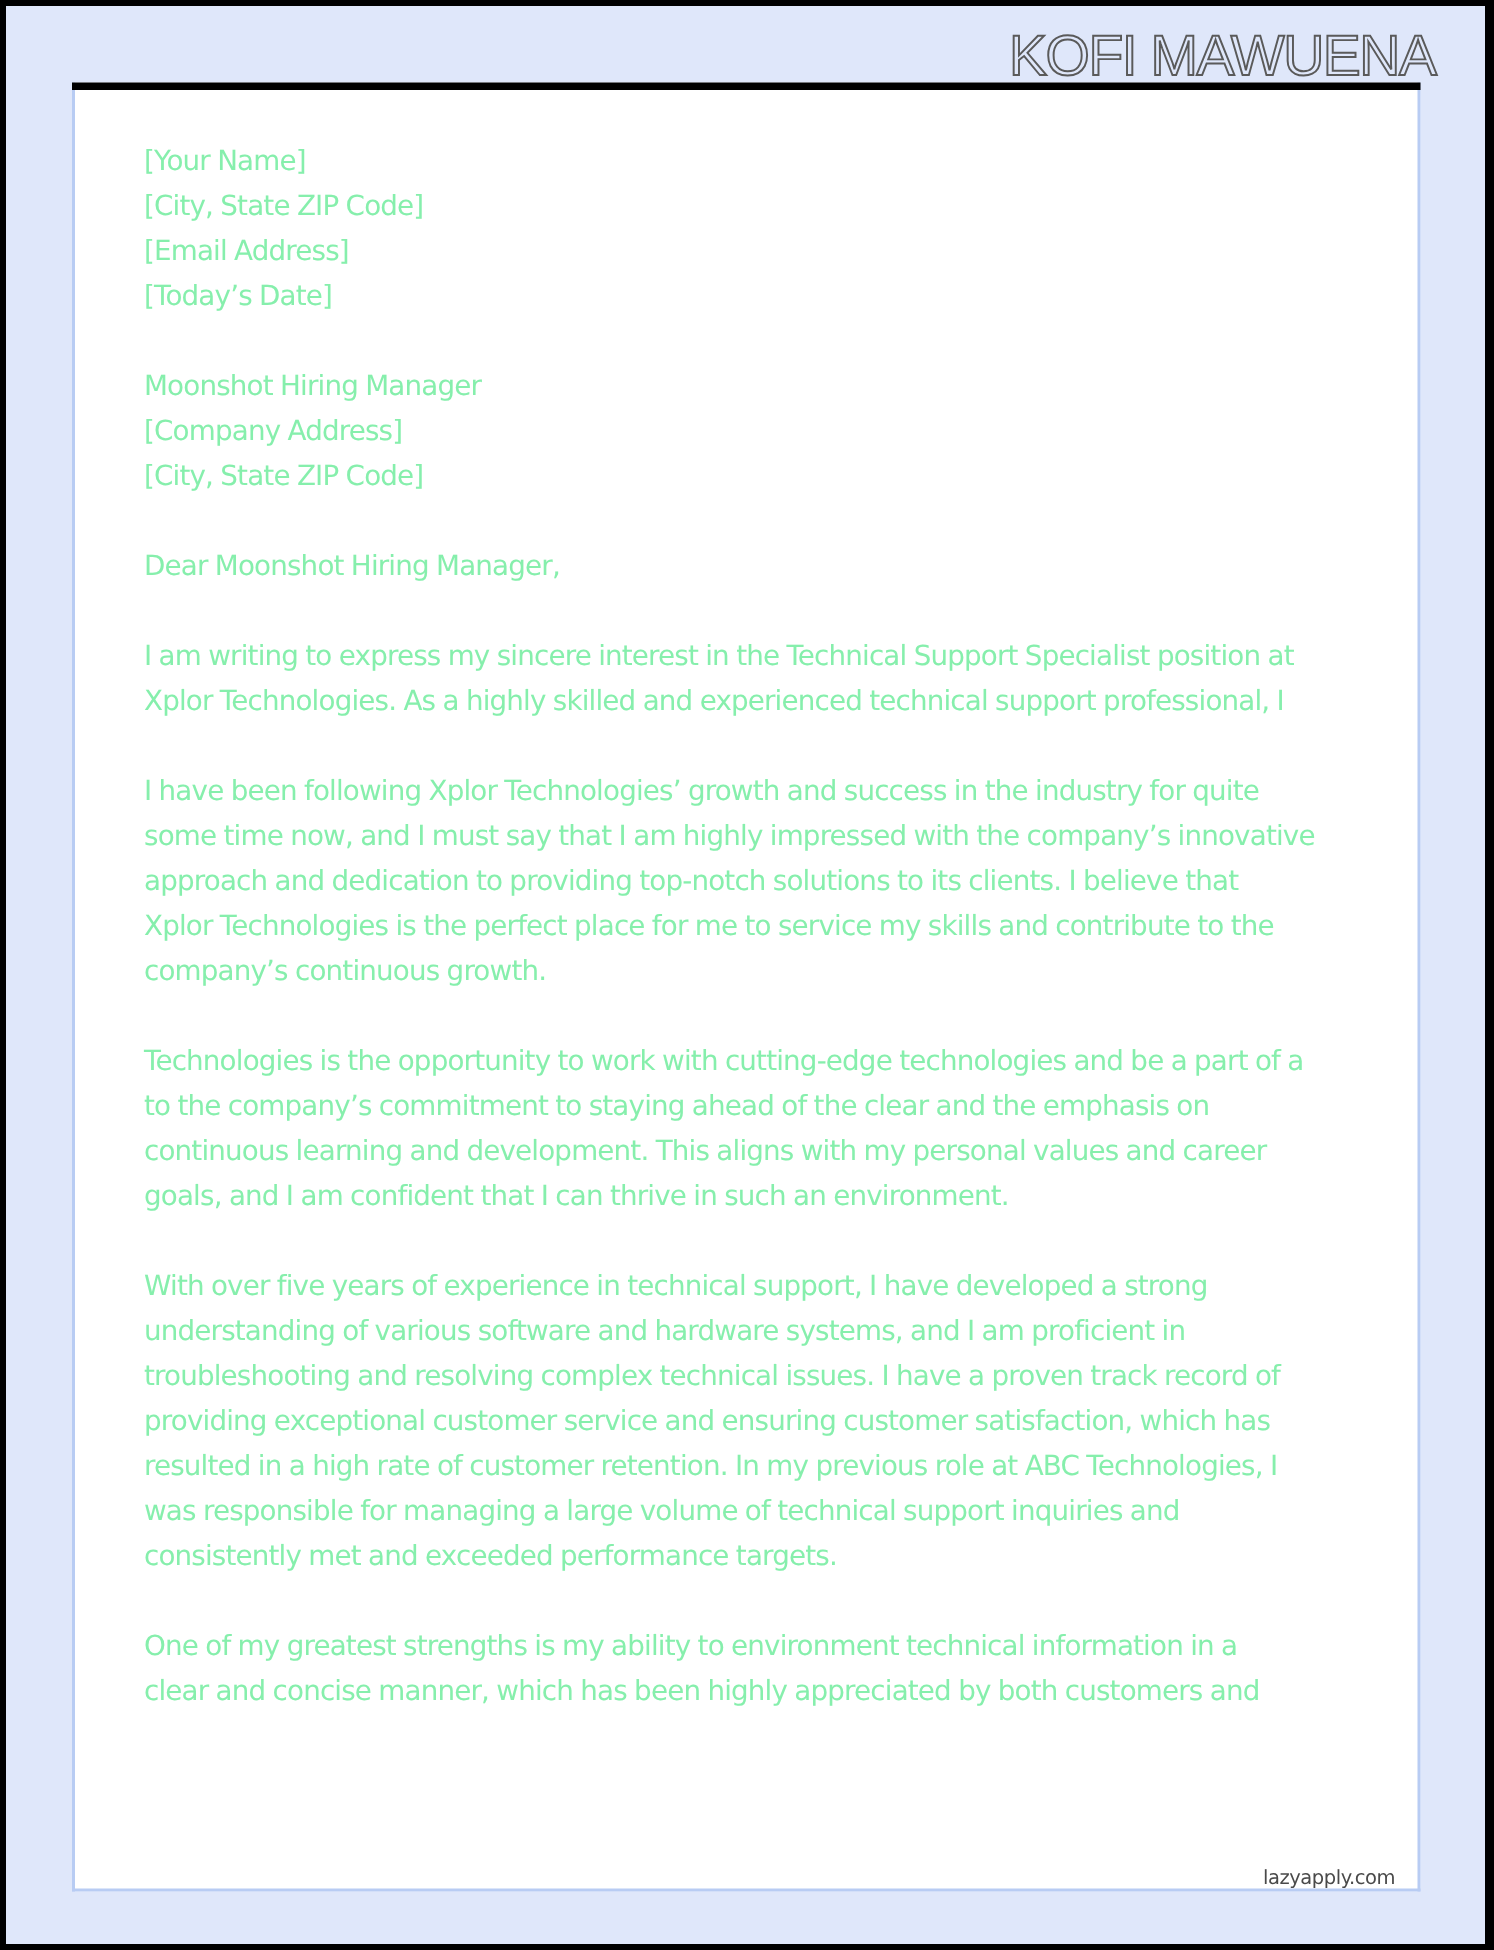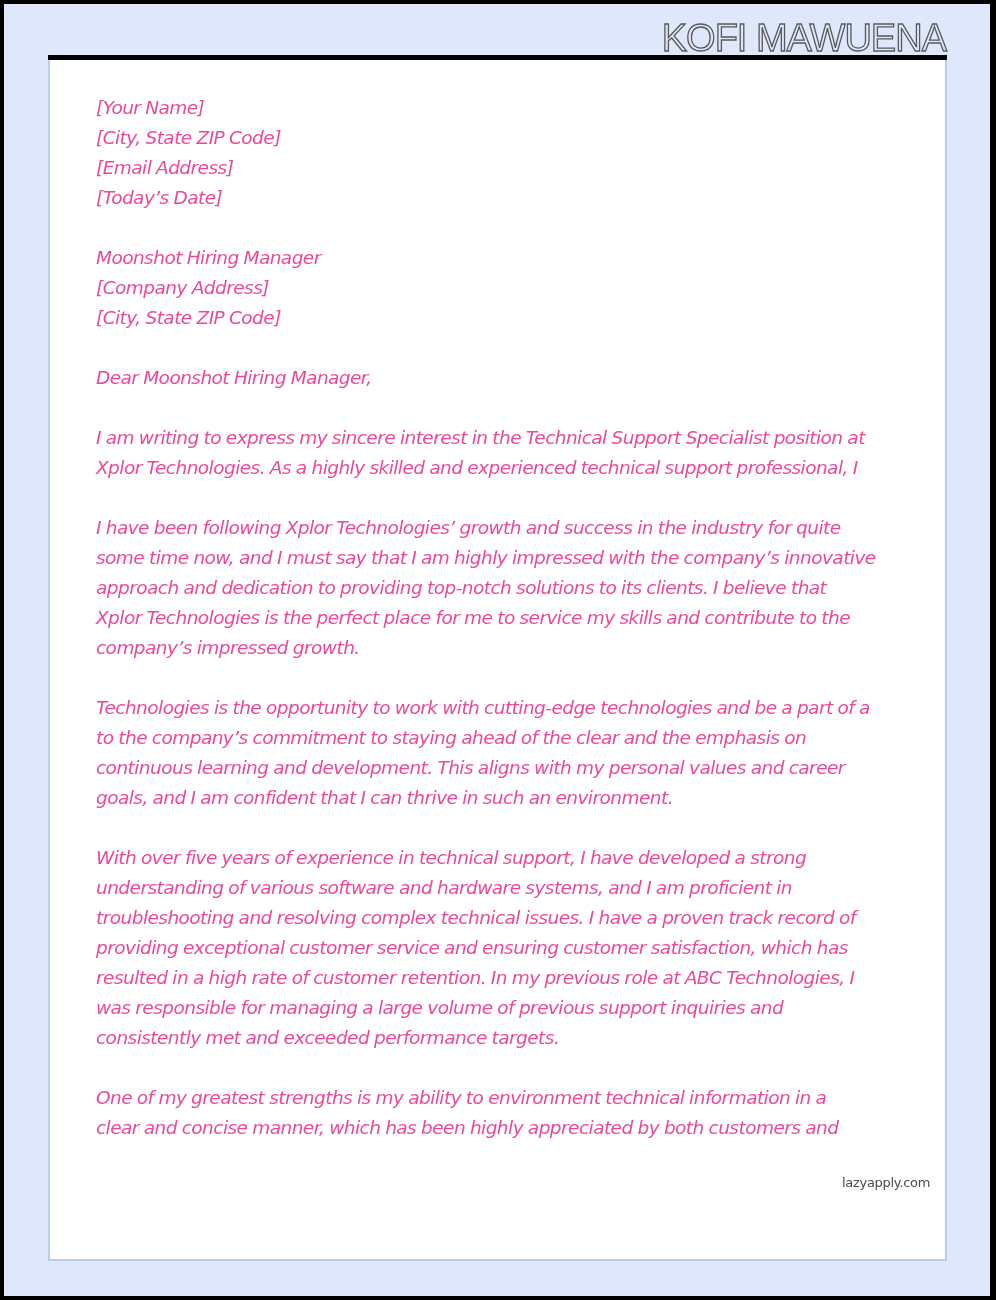--- a/index.html
+++ b/index.html
@@ -7,48 +7,48 @@
       width: 996px; height: 1300px; overflow: hidden;
       background: #000;
       position: relative;
       font-family: "DejaVu Sans", sans-serif;
     }
     .frame {
       position: absolute; left: 4px; top: 4px; width: 986px; height: 1292px;
       background: #dfe7fa; overflow: hidden;
     }
     .name {
-      position: absolute; right: 44px; top: 12px;
+      position: absolute; right: 33px; top: 12px;
       font-family: "Liberation Sans", sans-serif;
       font-size: 38px; letter-spacing: -1px; line-height: 44px;
       color: #dfe7fa;
       -webkit-text-stroke: 1.3px #5a5a5a;
       white-space: nowrap;
     }
     .page {
       position: absolute; left: 44px; top: 51px; width: 895px; height: 1204px;
       background: #ffffff;
       border-left: 2px solid #b8ccf3;
       border-right: 2px solid #b8ccf3;
       border-bottom: 2px solid #b8ccf3;
     }
     .page-topline {
       position: absolute; left: 44px; top: 51px; width: 899px; height: 5px;
       background: #000;
     }
     .content {
       position: absolute; left: 96px; top: 93px; width: 800px;
-      color: #ec4899; font-size: 18.5px; line-height: 30px;
+      color: #86efac; font-size: 18.5px; line-height: 30px;
       font-family: "DejaVu Sans", sans-serif;
-      letter-spacing: -0.55px; word-spacing: -0.5px; font-style: italic;
+      letter-spacing: -0.55px; word-spacing: -0.5px;
     }
     .content .line { display: block; white-space: nowrap; height: 30px; }
     .content .gap { height: 30px; }
     .watermark {
-      position: absolute; left: 842px; top: 1175px;
+      position: absolute; left: 842px; top: 1245px;
       font-size: 13px; color: #4a4a4a;
       background: transparent; letter-spacing: -0.3px; text-align: center;
     }
   </style>
 </head>
 <body>
 
 <div class="frame">
   <div class="name">KOFI MAWUENA</div>
   <div class="page"></div>
@@ -76,39 +76,39 @@
     <span class="line">I am writing to express my sincere interest in the Technical Support Specialist position at</span>
     <span class="line">Xplor Technologies. As a highly skilled and experienced technical support professional, I</span>
   </div>
   <div class="gap"></div>
 
   <div>
     <span class="line">I have been following Xplor Technologies’ growth and success in the industry for quite</span>
     <span class="line">some time now, and I must say that I am highly impressed with the company’s innovative</span>
     <span class="line">approach and dedication to providing top-notch solutions to its clients. I believe that</span>
     <span class="line">Xplor Technologies is the perfect place for me to service my skills and contribute to the</span>
-    <span class="line">company’s impressed growth.</span>
+    <span class="line">company’s continuous growth.</span>
   </div>
   <div class="gap"></div>
 
   <div>
     <span class="line">Technologies is the opportunity to work with cutting-edge technologies and be a part of a</span>
     <span class="line">to the company’s commitment to staying ahead of the clear and the emphasis on</span>
     <span class="line">continuous learning and development. This aligns with my personal values and career</span>
     <span class="line">goals, and I am confident that I can thrive in such an environment.</span>
   </div>
   <div class="gap"></div>
 
   <div>
     <span class="line">With over five years of experience in technical support, I have developed a strong</span>
     <span class="line">understanding of various software and hardware systems, and I am proficient in</span>
     <span class="line">troubleshooting and resolving complex technical issues. I have a proven track record of</span>
     <span class="line">providing exceptional customer service and ensuring customer satisfaction, which has</span>
     <span class="line">resulted in a high rate of customer retention. In my previous role at ABC Technologies, I</span>
-    <span class="line">was responsible for managing a large volume of previous support inquiries and</span>
+    <span class="line">was responsible for managing a large volume of technical support inquiries and</span>
     <span class="line">consistently met and exceeded performance targets.</span>
   </div>
   <div class="gap"></div>
 
   <div>
     <span class="line">One of my greatest strengths is my ability to environment technical information in a</span>
     <span class="line">clear and concise manner, which has been highly appreciated by both customers and</span>
   </div>
 </div>
 

